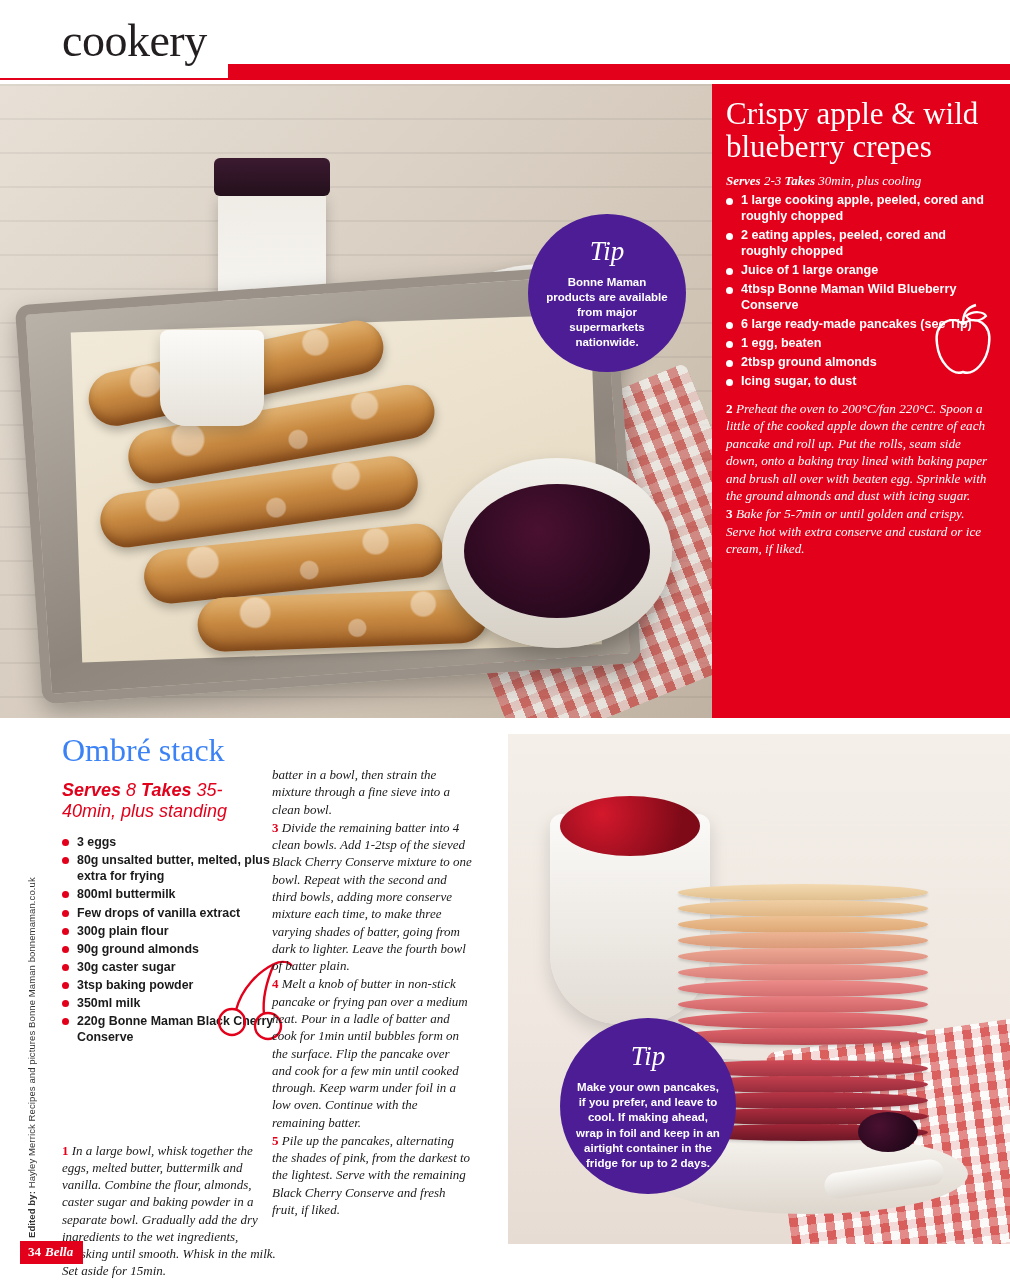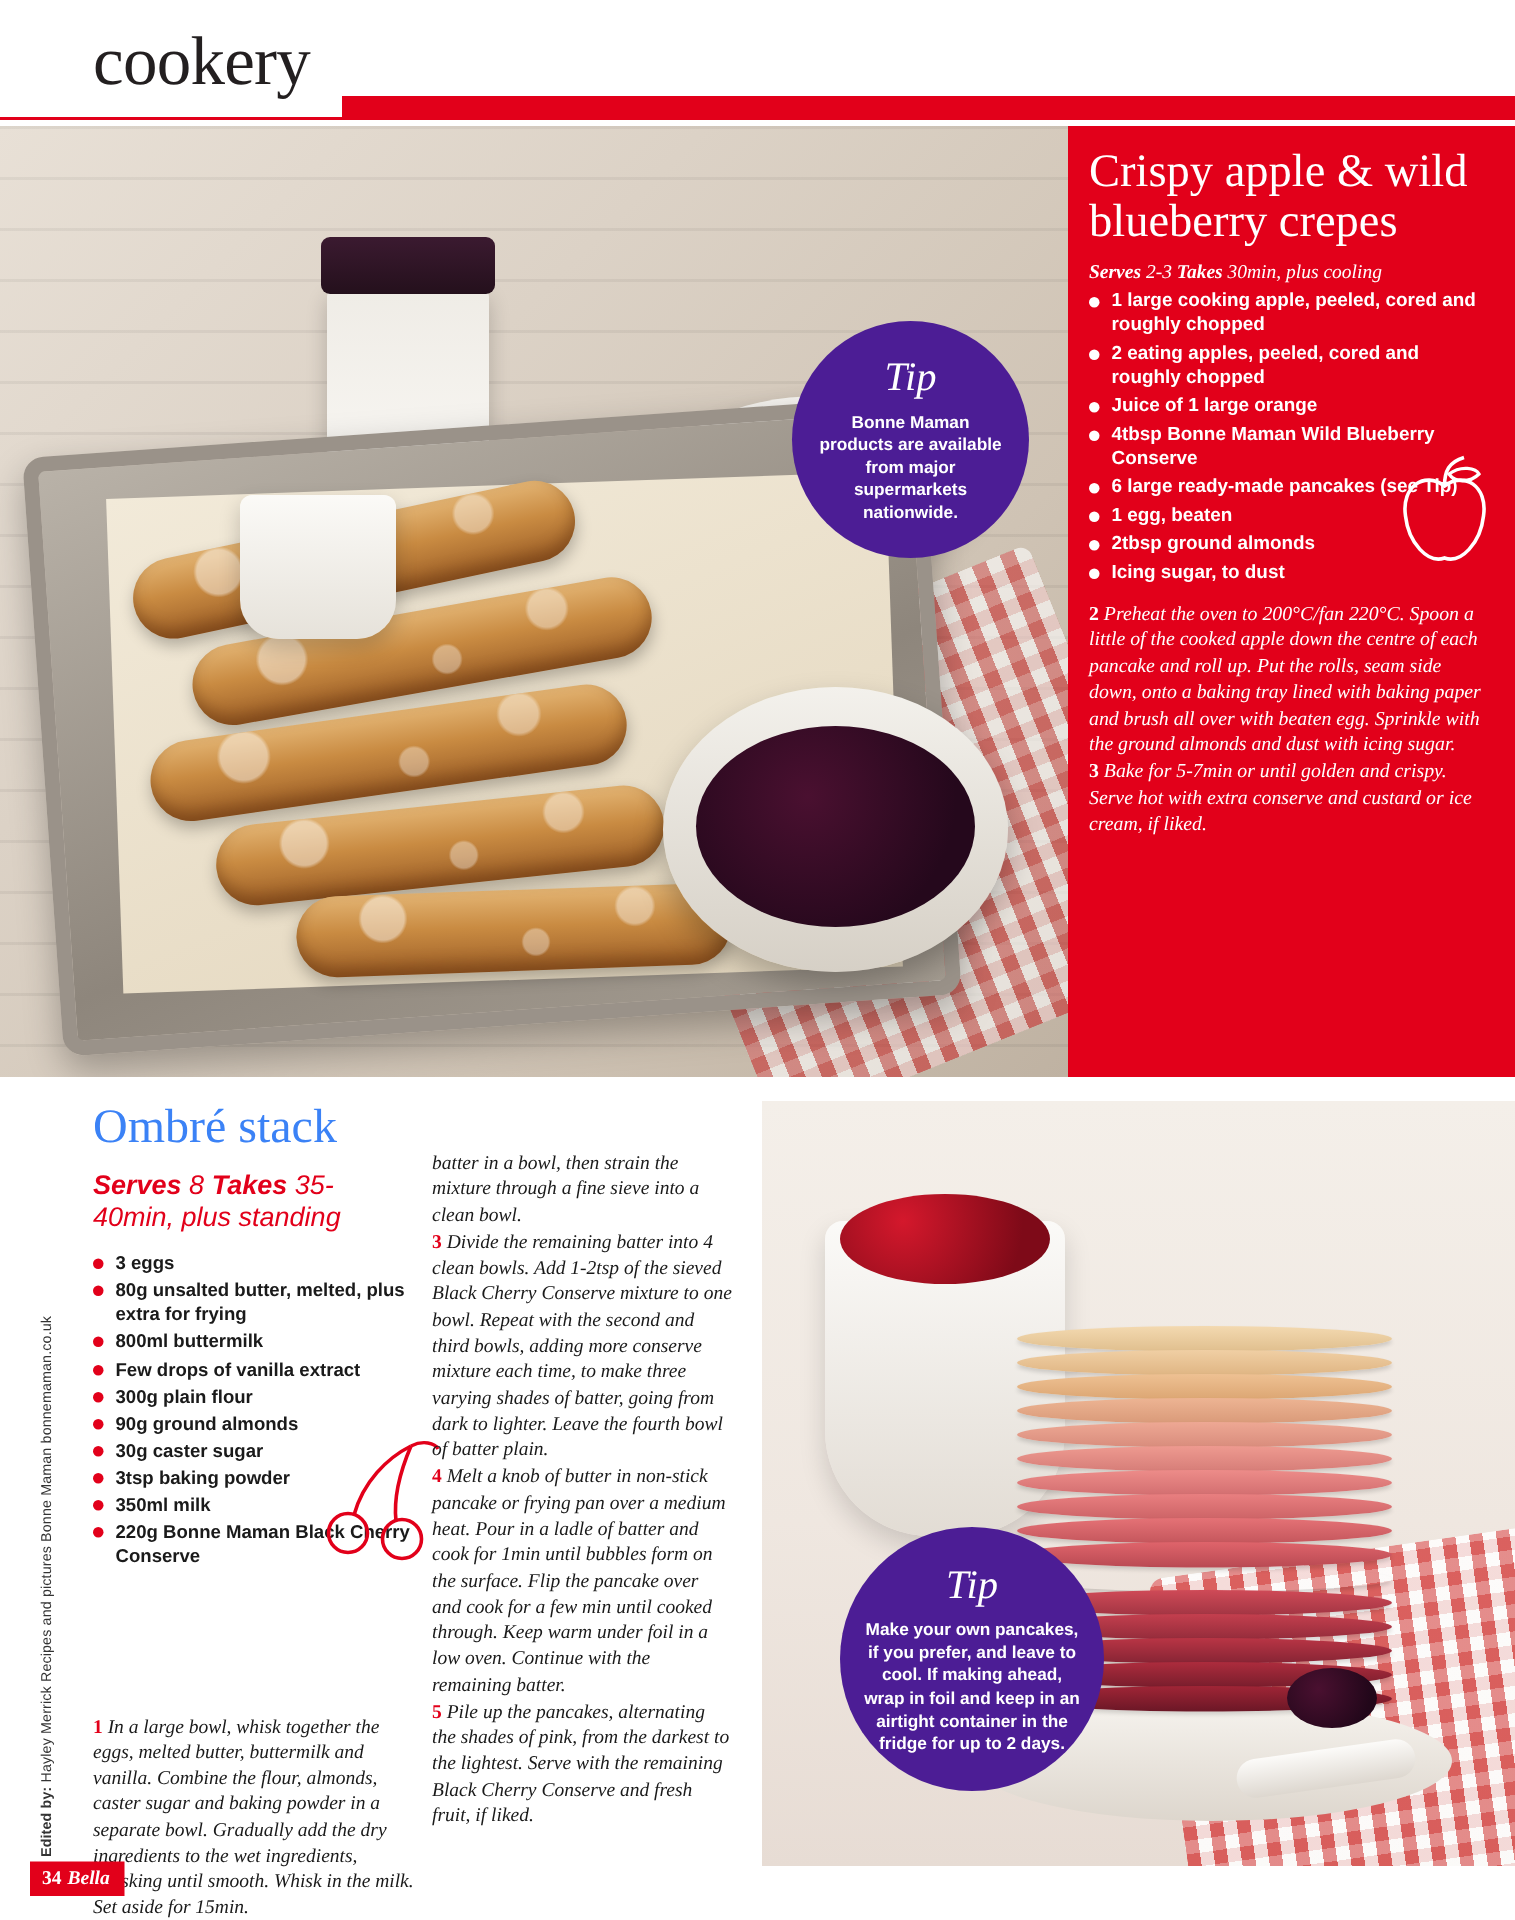--- a/index.html
+++ b/index.html
@@ -260,21 +260,21 @@
     font-size: 32px;
     color: #3b82f6;
   }
   .col-left {
     position: absolute;
     left: 62px; top: 62px;
     width: 214px;
   }
   .col-mid {
     position: absolute;
-    left: 288px; top: 48px;
+    left: 272px; top: 48px;
     width: 200px;
   }
   .serves-line-dark {
     font-family: Liberation Sans, sans-serif;
     font-style: italic;
     font-size: 18px;
     color: #e2001a;
     margin-bottom: 12px;
   }
   .serves-line-dark b { font-weight: 700; }

